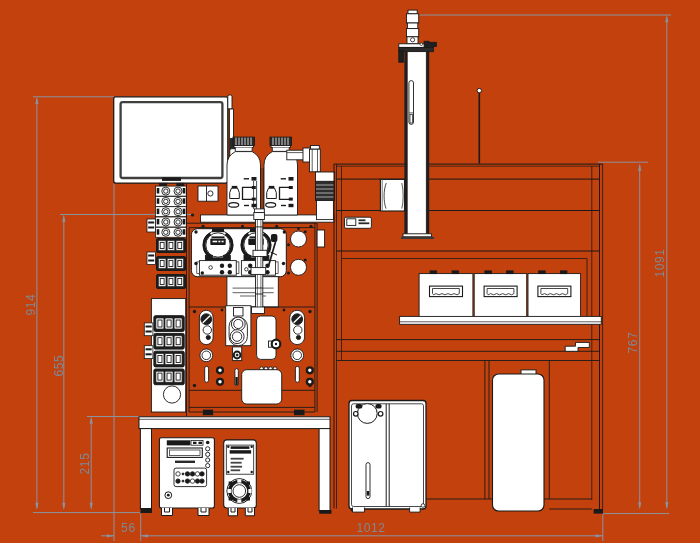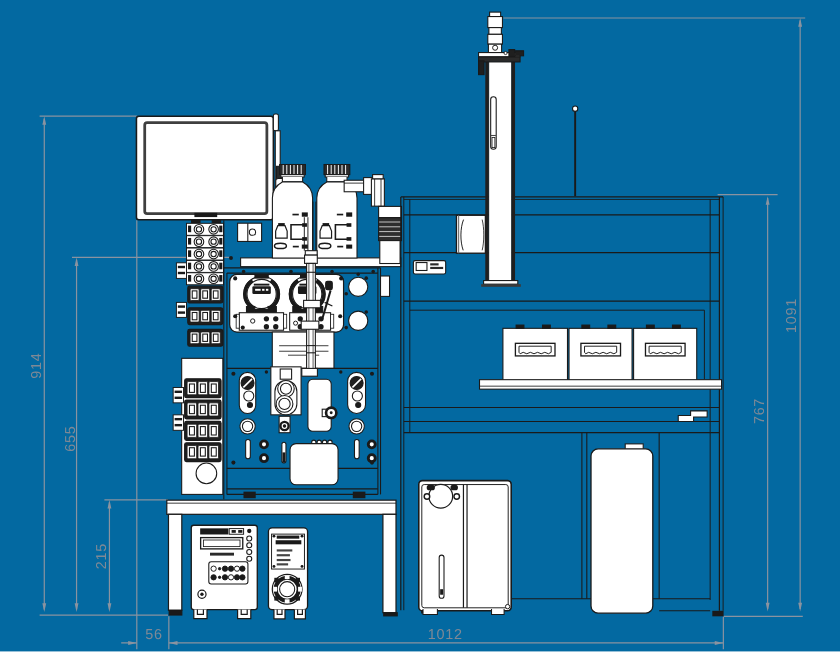--- a/index.html
+++ b/index.html
@@ -1,16 +1,16 @@
 <!DOCTYPE html>
 <html><head>
 <meta charset="utf-8">
 <style>
 html,body{margin:0;padding:0;background:#fff;}
-#wrap{position:relative;width:700px;height:543px;background:#0369a1;overflow:hidden;
+#wrap{position:relative;width:700px;height:543px;background:#c2410c;overflow:hidden;
 font-family:"Liberation Sans",sans-serif;}
 svg{position:absolute;left:0;top:0;}
 text.dim{fill:#7e8996;font-size:12px;font-family:"Liberation Sans",sans-serif;letter-spacing:.6px;}
 </style>
 </head>
 <body>
 <div id="wrap">
 <svg width="700" height="543" viewBox="0 0 700 543" fill="none" stroke="none">
 <defs>
 </defs>

